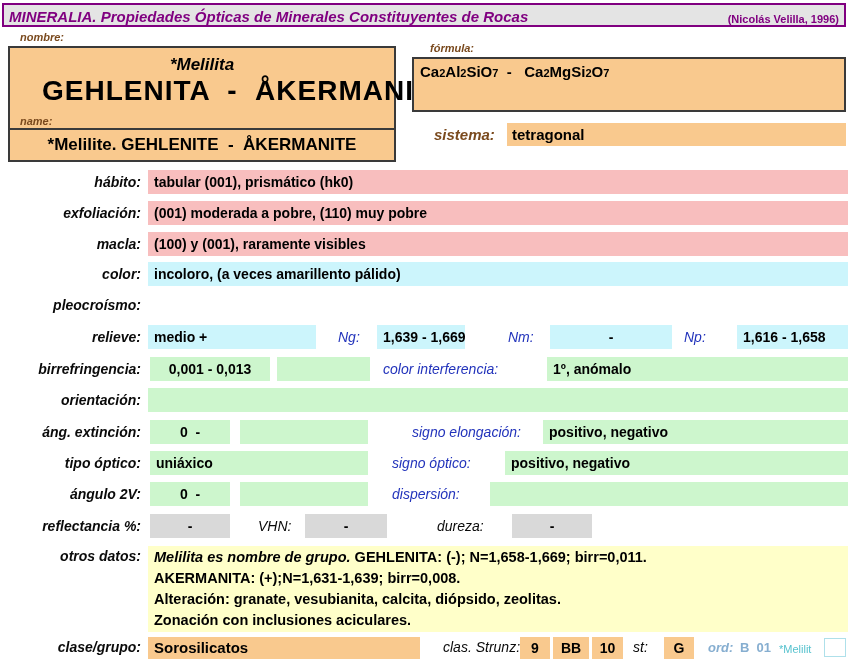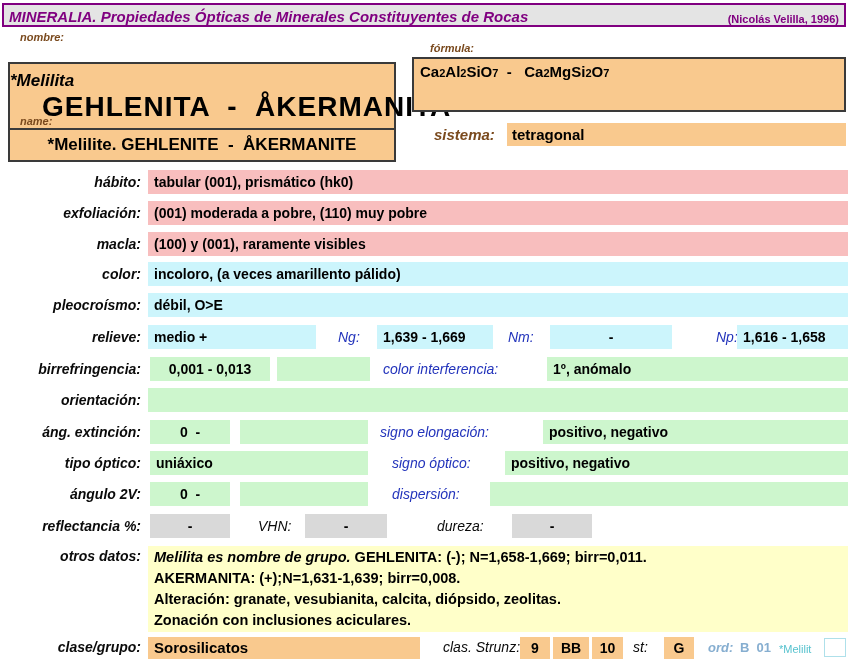--- a/index.html
+++ b/index.html
@@ -12,21 +12,21 @@
             display:flex;align-items:flex-end;justify-content:space-between;padding:0 5px;}
   .title{color:var(--purple);font-weight:bold;font-style:italic;font-size:15px;white-space:pre;}
   .credit{color:var(--purple);font-weight:bold;font-size:11px;white-space:pre;}
 
   
   .brownlbl{position:absolute;color:var(--brown);font-style:italic;font-weight:bold;font-size:11px;}
   .brownlbl.big{font-size:15px;}
 
   
   .idbox{position:absolute;background:var(--box-orange);border:2px solid #3a3a3a;box-sizing:border-box;}
-  #nombre-box{left:8px;top:62px;width:388px;height:68px;text-align:left;}
+  #nombre-box{left:8px;top:46px;width:388px;height:84px;text-align:center;}
   .species-subtitle{font-style:italic;font-weight:bold;font-size:17px;margin-top:7px;}
   .species-title{font-weight:bold;font-size:28px;letter-spacing:1px;white-space:pre;padding-left:32px;}
   #name-box{left:8px;top:128px;width:388px;height:34px;display:flex;align-items:center;justify-content:center;
             font-weight:bold;font-size:17px;white-space:pre;}
   #formula-box{left:412px;top:57px;width:434px;height:55px;padding:4px 6px;font-weight:bold;font-size:15px;white-space:pre;}
   #sistema-box{position:absolute;left:507px;top:123px;width:339px;height:23px;background:var(--box-orange);
                font-weight:bold;font-size:15px;line-height:23px;padding-left:5px;box-sizing:border-box;}
   .subdigit{font-size:11px;}
 
   
@@ -89,44 +89,43 @@
   <div class="flabel" style="top:201px">exfoliación:</div>
   <div class="vbox pink" style="left:148px;top:201px;width:700px">(001) moderada a pobre, (110) muy pobre</div>
 
   <div class="flabel" style="top:232px">macla:</div>
   <div class="vbox pink" style="left:148px;top:232px;width:700px">(100) y (001), raramente visibles</div>
 
   <div class="flabel" style="top:262px">color:</div>
   <div class="vbox cyan" style="left:148px;top:262px;width:700px">incoloro, (a veces amarillento pálido)</div>
 
   <div class="flabel" style="top:293px">pleocroísmo:</div>
-  <div class="vbox cyan" style="left:148px;top:293px;width:700px">débil, O&gt;E</div>
 
   <div class="flabel" style="top:325px">relieve:</div>
   <div class="vbox cyan" style="left:148px;top:325px;width:168px">medio +</div>
   <div class="mlabel" style="left:338px;top:325px">Ng:</div>
-  <div class="vbox cyan" style="left:377px;top:325px;width:116px">1,639 - 1,669</div>
+  <div class="vbox cyan" style="left:377px;top:325px;width:88px">1,639 - 1,669</div>
   <div class="mlabel" style="left:508px;top:325px">Nm:</div>
   <div class="vbox cyan center" style="left:550px;top:325px;width:122px">-</div>
-  <div class="mlabel" style="left:716px;top:325px">Np:</div>
+  <div class="mlabel" style="left:684px;top:325px">Np:</div>
   <div class="vbox cyan" style="left:737px;top:325px;width:111px">1,616 - 1,658</div>
 
   <div class="flabel" style="top:357px">birrefringencia:</div>
   <div class="vbox green center" style="left:150px;top:357px;width:120px">0,001 - 0,013</div>
   <div class="vbox green" style="left:277px;top:357px;width:93px"></div>
   <div class="mlabel" style="left:383px;top:357px">color interferencia:</div>
   <div class="vbox green" style="left:547px;top:357px;width:301px">1º, anómalo</div>
 
   <div class="flabel" style="top:388px">orientación:</div>
   <div class="vbox green" style="left:148px;top:388px;width:700px"></div>
 
   <div class="flabel" style="top:420px">áng. extinción:</div>
   <div class="vbox green center" style="left:150px;top:420px;width:80px">0  -</div>
   <div class="vbox green" style="left:240px;top:420px;width:128px"></div>
-  <div class="mlabel" style="left:380px;top:420px">signo elongación:</div>
+  <div class="mlabel" style="left:412px;top:420px">signo elongación:</div>
   <div class="vbox green" style="left:543px;top:420px;width:305px">positivo, negativo</div>
 
   <div class="flabel" style="top:451px">tipo óptico:</div>
   <div class="vbox green" style="left:150px;top:451px;width:218px">uniáxico</div>
   <div class="mlabel" style="left:392px;top:451px">signo óptico:</div>
   <div class="vbox green" style="left:505px;top:451px;width:343px">positivo, negativo</div>
 
   <div class="flabel" style="top:482px">ángulo 2V:</div>
   <div class="vbox green center" style="left:150px;top:482px;width:80px">0  -</div>
   <div class="vbox green" style="left:240px;top:482px;width:128px"></div>

